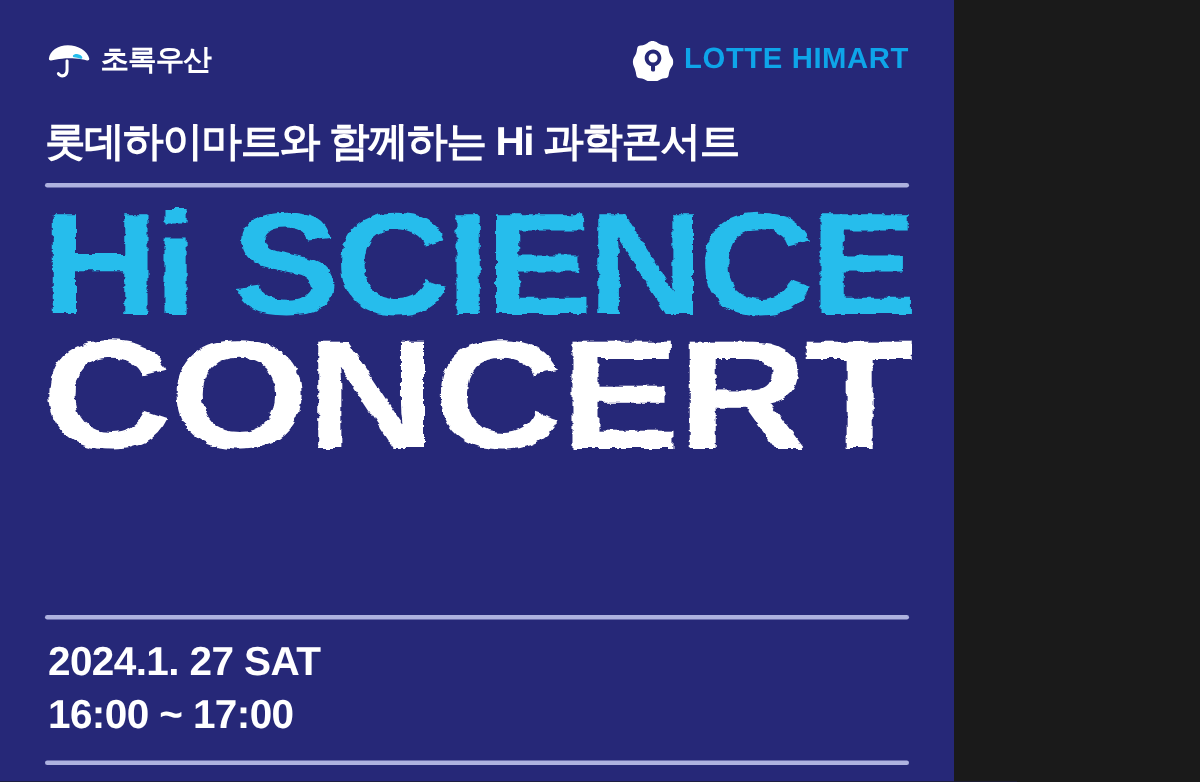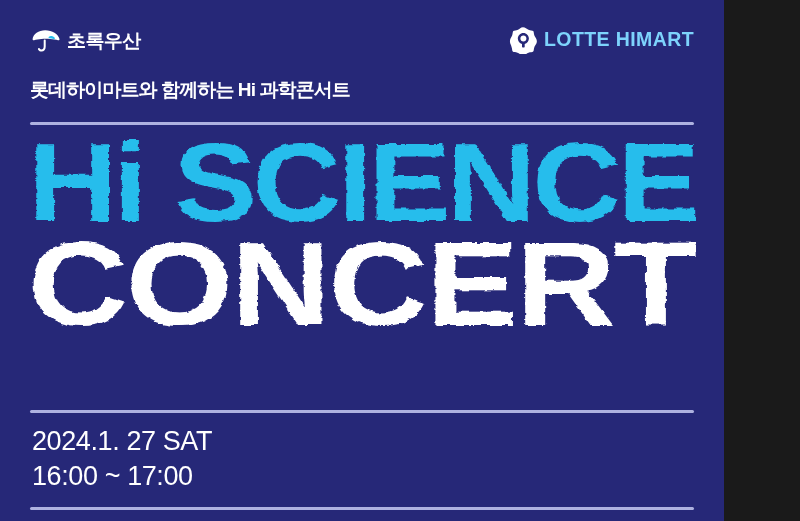--- a/index.html
+++ b/index.html
@@ -4,21 +4,21 @@
 <title>Hi SCIENCE CONCERT</title>
 <style>
   html, body {
     margin: 0;
     padding: 0;
     background: #1a1a1a;
   }
 
   .poster {
     position: relative;
-    width: 724px;
+    width: 636px;
     height: 521px;
     background: #262878;
     overflow: hidden;
     font-family: "Liberation Sans", "DejaVu Sans", sans-serif;
     -webkit-font-smoothing: antialiased;
   }
 
   
   .logo-row {
     position: absolute;
@@ -45,36 +45,36 @@
   .logo-text-green {
     color: #ffffff;
     font-size: 19px;
     font-weight: bold;
     letter-spacing: -0.6px;
     line-height: 1;
     white-space: nowrap;
   }
 
   .logo-text-himart {
-    color: #7dd3fc;
+    color: #0ea5e9;
     font-size: 19.5px;
     font-weight: bold;
     letter-spacing: 0.4px;
     line-height: 1;
     white-space: nowrap;
   }
 
   
   .subtitle {
     position: absolute;
     top: 80px;
     left: 30px;
     right: 30px;
     color: #ffffff;
-    font-size: 19px;
+    font-size: 27px;
     font-weight: bold;
     letter-spacing: -0.9px;
     line-height: 1.1;
     white-space: nowrap;
   }
 
   
   .rule {
     position: absolute;
     left: 30px;
@@ -110,21 +110,21 @@
     top: 424px;
     height: 76px;
     display: flex;
     align-items: flex-start;
     justify-content: space-between;
   }
 
   .footer-block {
     color: #ffffff;
     font-size: 27px;
-    font-weight: normal;
+    font-weight: bold;
     line-height: 1.28;
     white-space: nowrap;
   }
 
   .footer-date {
     text-align: left;
     letter-spacing: -0.4px;
   }
 
   .footer-venue {

